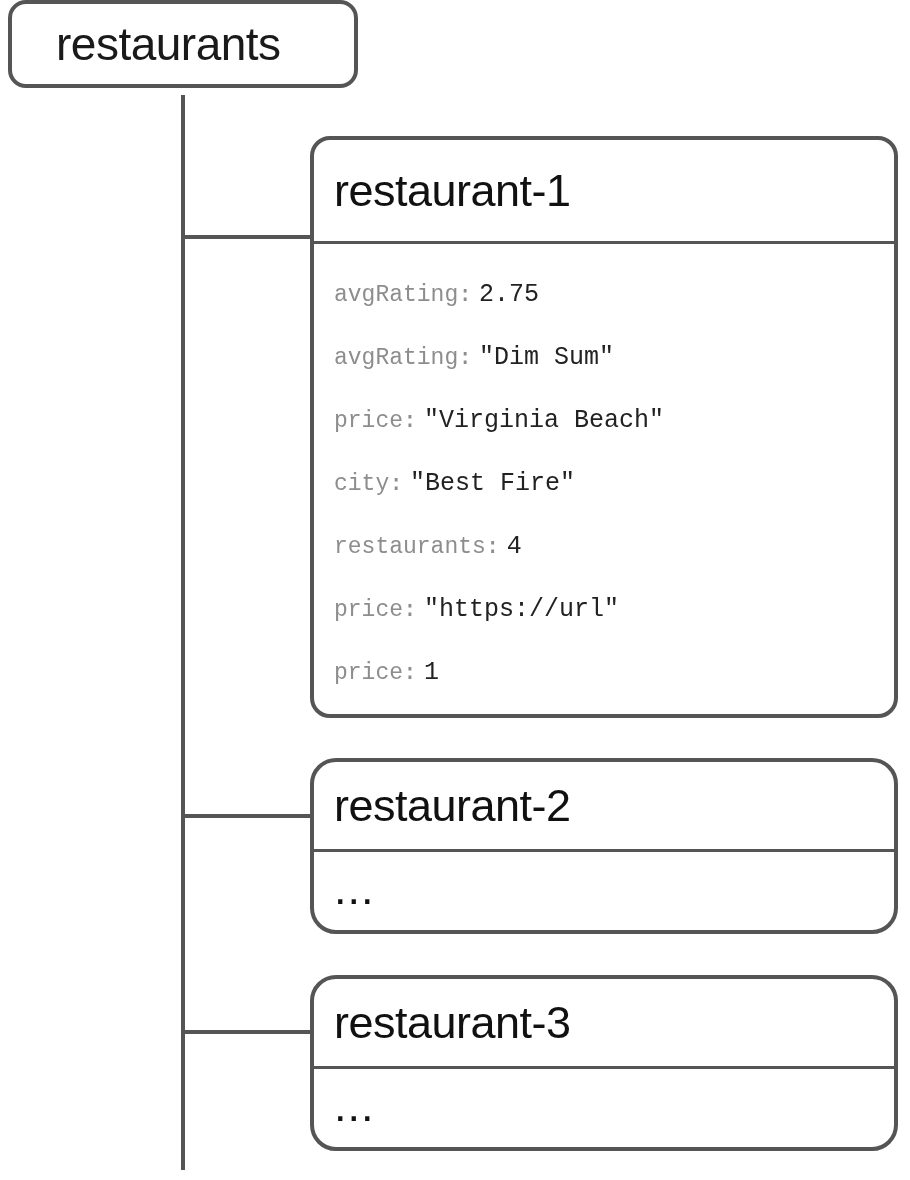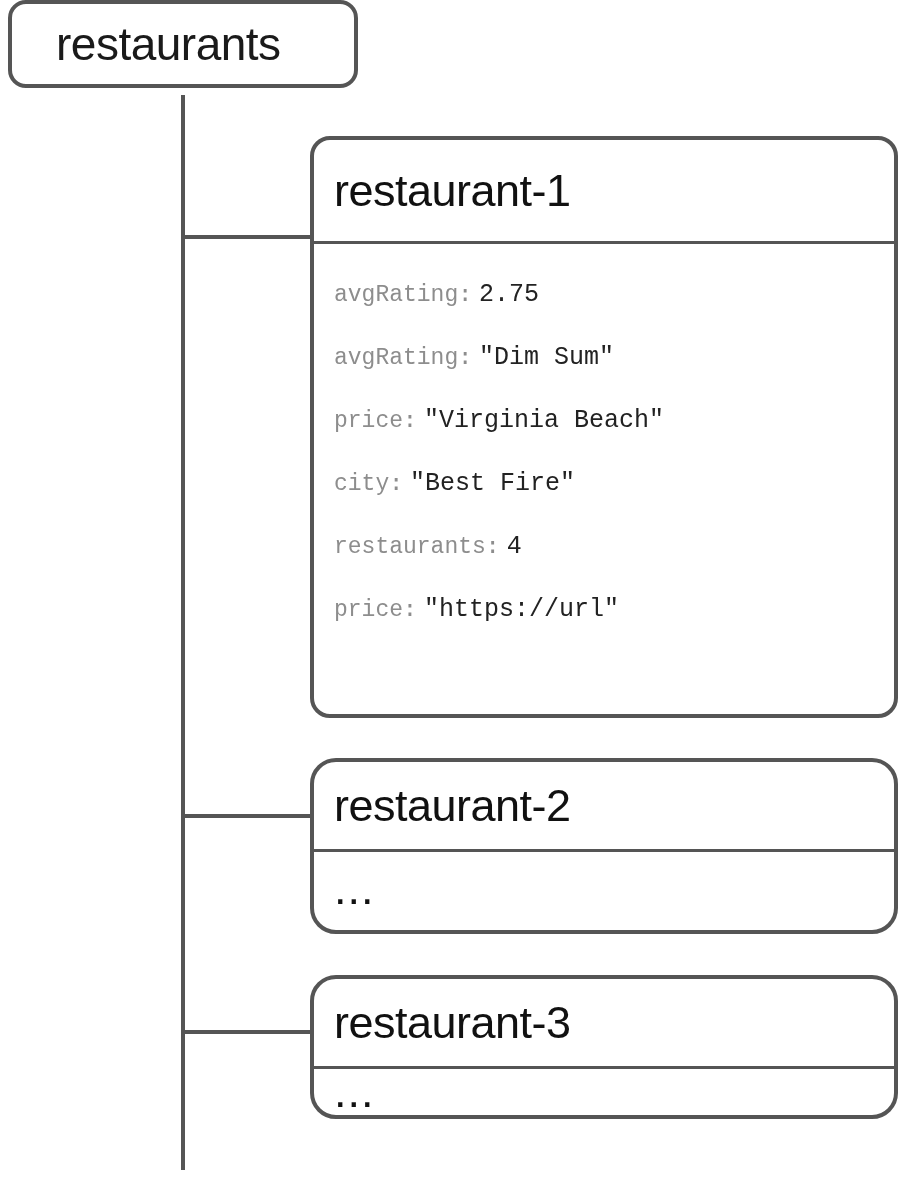--- a/index.html
+++ b/index.html
@@ -68,21 +68,21 @@
   .doc-card {
     left: 310px;
     width: 588px;
     border-radius: 22px;
     display: flex;
     flex-direction: column;
     overflow: hidden;
   }
   .doc-card.card-full { top: 136px; height: 582px; border-radius: 20px; }
   .doc-card.card-stub-1 { top: 758px; height: 176px; border-radius: 26px; }
-  .doc-card.card-stub-2 { top: 975px; height: 144px; border-radius: 26px; }
+  .doc-card.card-stub-2 { top: 975px; height: 176px; border-radius: 26px; }
 
   .doc-header {
     flex: 0 0 auto;
     display: flex;
     align-items: center;
     padding-left: 20px;
     box-sizing: border-box;
     border-bottom: 3px solid #555555;
   }
   .card-full .doc-header { height: 104px; }
@@ -184,20 +184,23 @@
       </div>
 
       <div class="field-row">
         <span class="field-key">restaurants</span><span class="field-colon">:</span><span class="field-value">4</span>
       </div>
 
       <div class="field-row">
         <span class="field-key">price</span><span class="field-colon">:</span><span class="field-value">"https://url"</span>
       </div>
 
+      <div class="field-row">
+        <span class="field-key">price</span><span class="field-colon">:</span><span class="field-value">1</span>
+      </div>
 
     </div>
   </div>
 
   <div class="node doc-card card-stub-1">
     <div class="doc-header">
       <span class="doc-title">restaurant-2</span>
     </div>
     <div class="doc-body">
       <span class="ellipsis">...</span>

